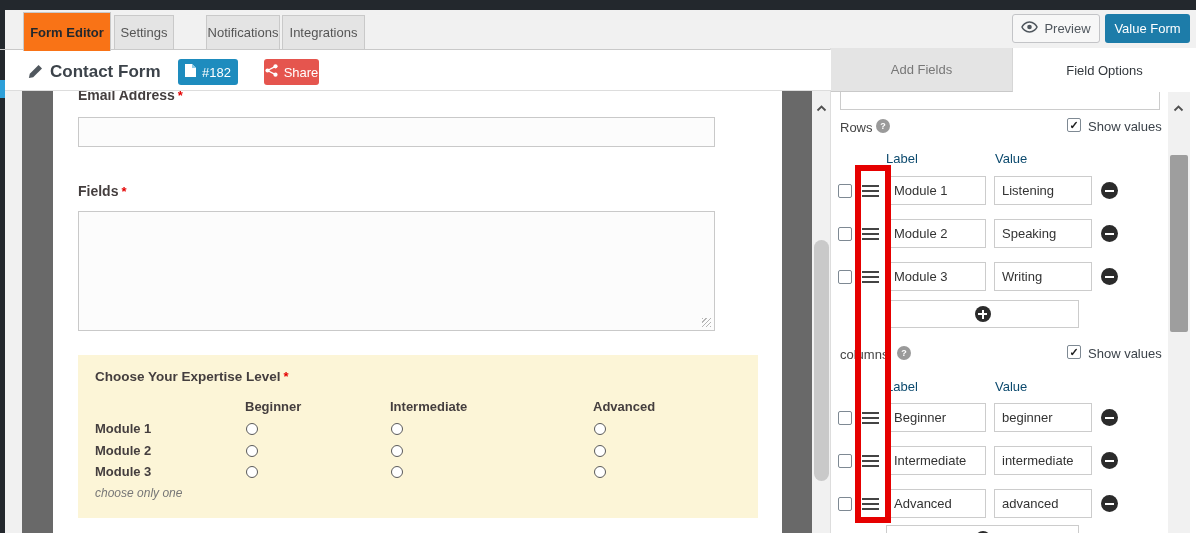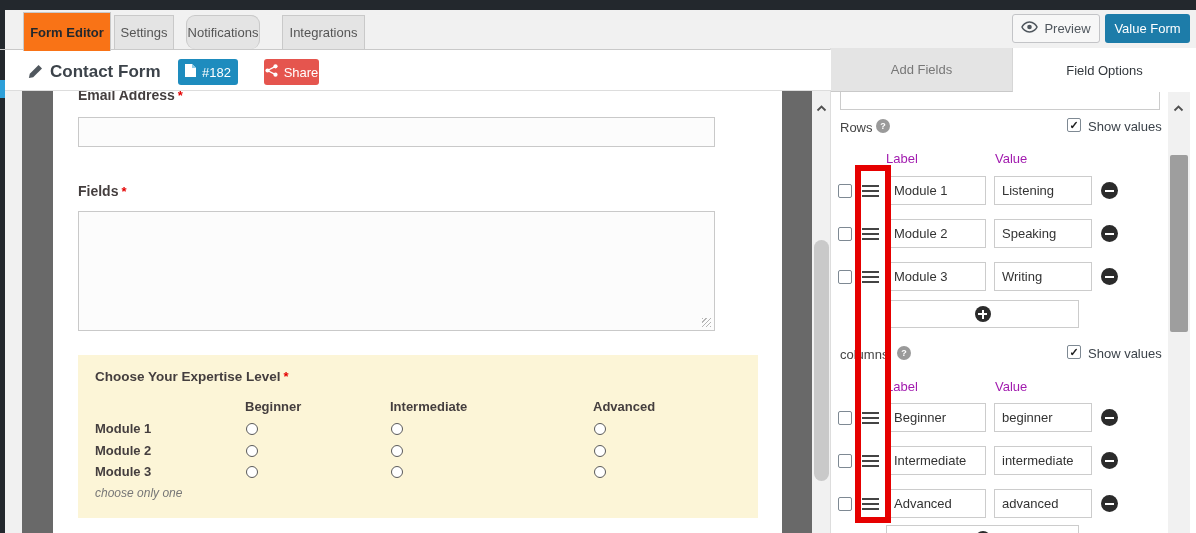--- a/index.html
+++ b/index.html
@@ -46,21 +46,21 @@
   .ptab-opt{left:1013px;width:183px;background:#fff;color:#32373c;}
   .panel-content{left:831px;top:92px;width:337px;height:441px;background:#fff;overflow:hidden;}
   .panel-content .abs{position:absolute;}
   .partial-input{left:9px;top:-22px;width:320px;height:40px;border:1px solid #ccc;background:#fff;box-sizing:border-box;}
   .sec-title{font-size:13px;color:#444;}
   .help{width:14px;height:14px;border-radius:50%;background:#9a9a9a;color:#fff;font-size:9px;font-weight:bold;
         display:flex;align-items:center;justify-content:center;}
   .cb{box-sizing:border-box;width:14px;height:14px;border:1px solid #7e8993;background:#fff;border-radius:2px;
       display:flex;align-items:center;justify-content:center;font-size:11px;font-weight:bold;color:#1e1e1e;line-height:1;}
   .sv-label{font-size:13px;color:#3c434a;text-align:right;}
-  .hdr{font-size:13px;color:#a21caf;}
+  .hdr{font-size:13px;color:#0c4a6e;}
   .opt-row{left:0;width:337px;height:30px;}
   .opt-row .cb{left:7px;top:8px;}
   .drag{left:31px;top:9px;width:17px;cursor:grab;}
   .drag i{display:block;width:17px;height:2px;background:#444;margin-bottom:3px;}
   .opt-input{position:absolute;box-sizing:border-box;height:29px;border:1px solid #ccc;background:#fff;
              font-family:"Liberation Sans",sans-serif;font-size:13px;color:#333;padding:0 7px;}
   .in-label{left:55px;top:0;width:100px;}
   .in-value{left:163px;top:0;width:98px;}
   .round-btn{border-radius:50%;background:#2b2b2b;position:relative;cursor:pointer;}
   .minus{left:270px;top:6px;width:17px;height:17px;}
@@ -82,21 +82,21 @@
 <div class="frame">
 
   <div class="abs adminbar"></div>
   <div class="abs rail">
     <div class="abs rail-accent"></div>
   </div>
   <div class="abs tabline"></div>
 
   <div class="abs tab active" style="left:23px;width:88px;">Form Editor</div>
   <div class="abs tab" style="left:114px;width:60px;">Settings</div>
-  <div class="abs tab" style="left:186px;width:74px;border-radius:9px;">Notifications</div>
+  <div class="abs tab" style="left:206px;width:74px;">Notifications</div>
   <div class="abs btn btn-preview">
     <span><svg width="17" height="12" viewBox="0 0 17 12">
           <path d="M8.5 1C4.5 1 1.6 4.2 1 6c.6 1.8 3.5 5 7.5 5s6.9-3.2 7.5-5c-.6-1.8-3.5-5-7.5-5z" fill="none" stroke="#50575e" stroke-width="1.5"></path>
           <circle cx="8.5" cy="6" r="2.3" fill="#50575e"></circle>
         </svg></span>
     <span>Preview</span>
   </div>
 
   <div class="abs tab" style="left:282px;width:83px;">Integrations</div>
   <div class="abs btn btn-save">

